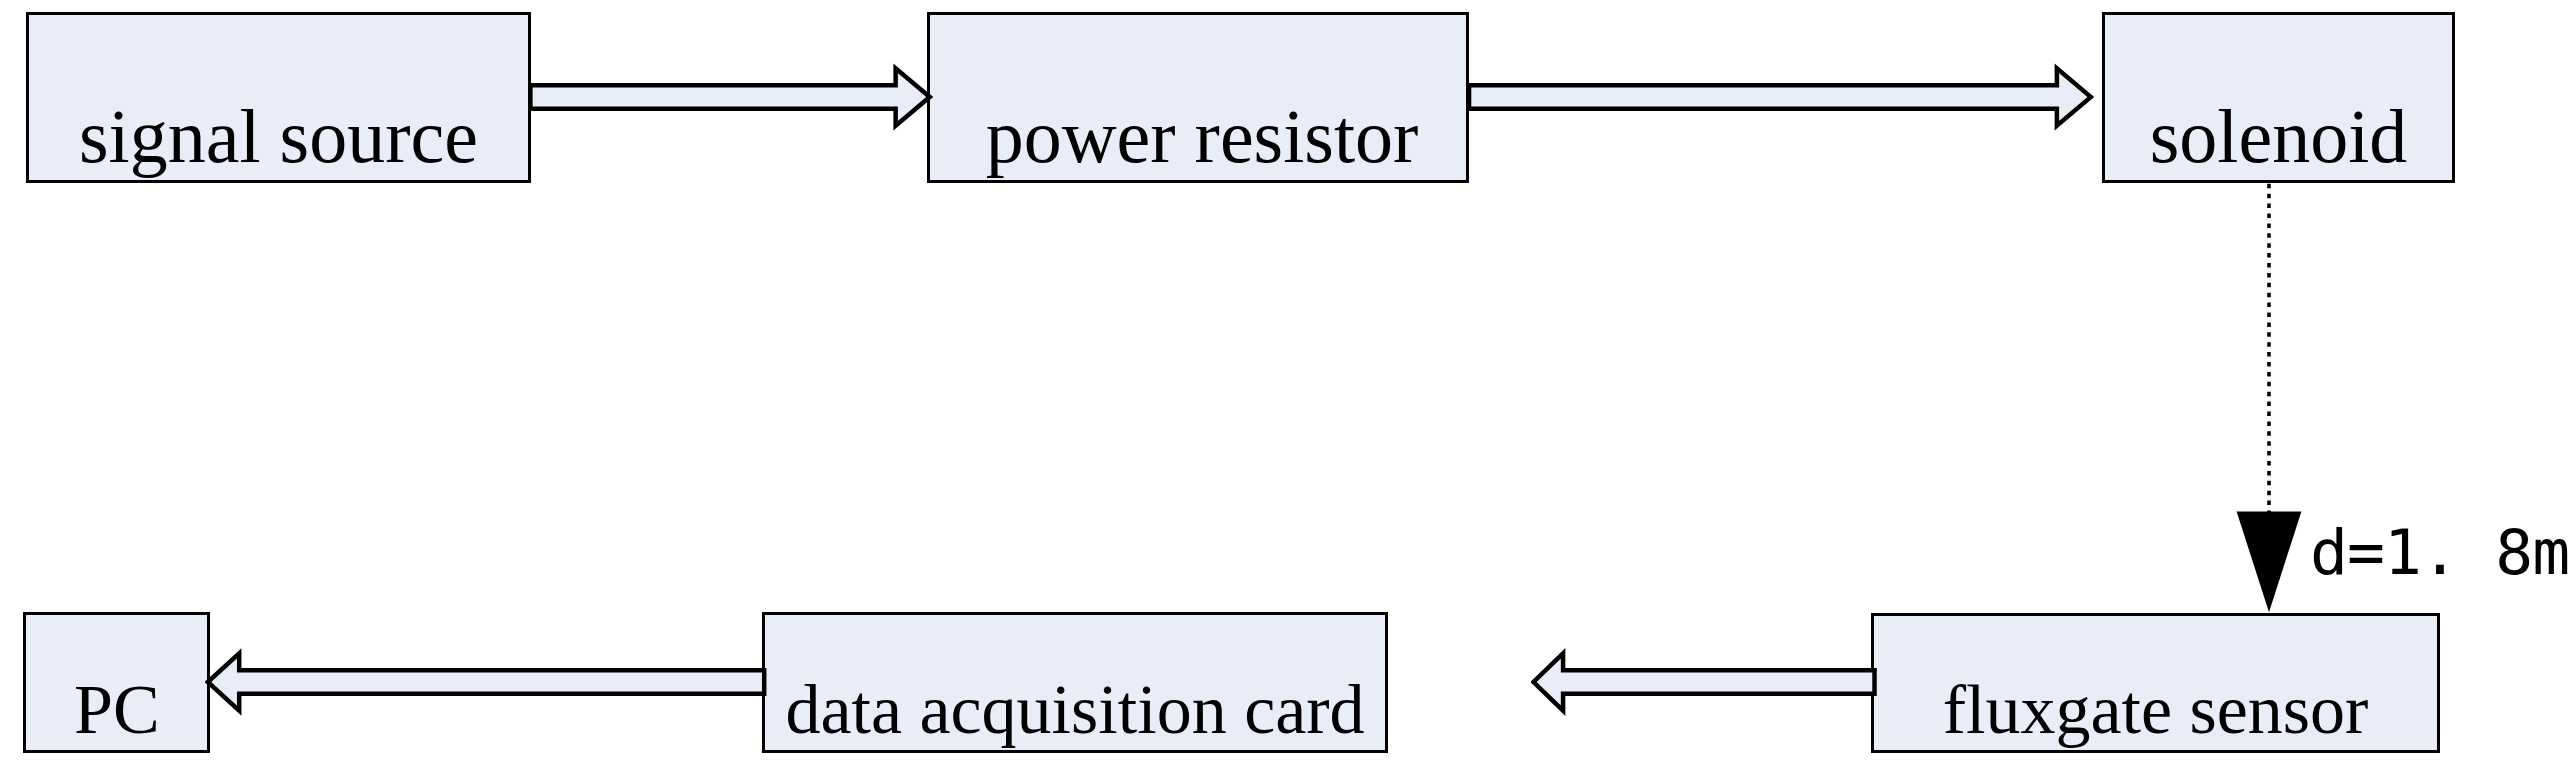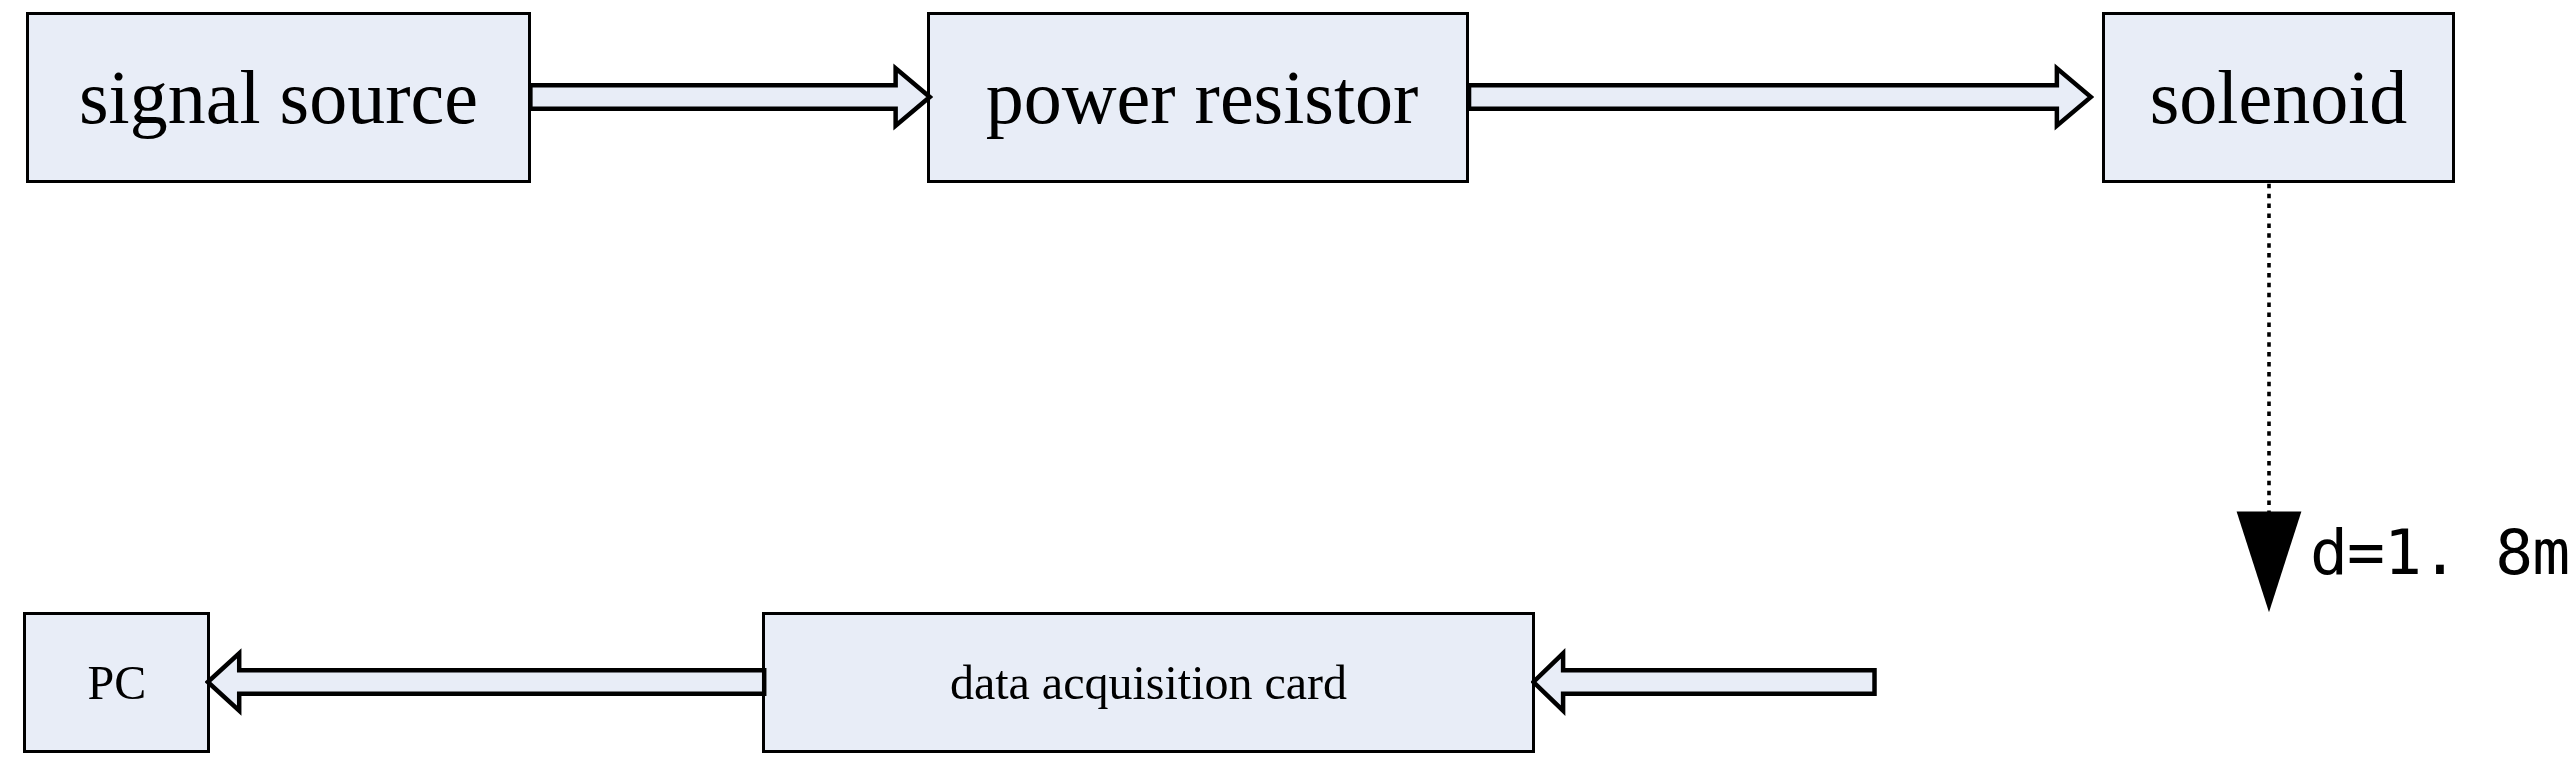--- a/index.html
+++ b/index.html
@@ -10,27 +10,27 @@
     background:#ffffff;
     font-family:"Liberation Serif",serif;
     overflow:hidden;
   }
   .node{
     position:absolute;
     box-sizing:border-box;
     background:#e8edf7;
     border:3.6px solid #000000;
     display:flex;
-    align-items:center;
+    align-items:flex-end;
     justify-content:center;
     color:#000000;
     white-space:nowrap;
   }
   .node-top{font-size:76px;}
-  .node-bottom{font-size:48px;}
+  .node-bottom{font-size:70px;}
   .arrow{position:absolute;display:block;}
   .annotation{
     position:absolute;
     left:2310px;
     top:315px;
     font-family:"DejaVu Sans Mono",monospace;
     font-size:63px;
     line-height:95px;
     letter-spacing:-0.9px;
     color:#000000;
@@ -51,24 +51,27 @@
   </div>
 
   <div class="node node-top" style="left:2090px;top:11.7px;width:353px;height:171px;margin-left:12px;">
     <span>solenoid</span>
   </div>
 
   <div class="node node-bottom" style="left:23.4px;top:612px;width:187px;height:141px;">
     <span>PC</span>
   </div>
 
-  <div class="node node-bottom" style="left:762px;top:612px;width:773px;height:141px;">
+  <div class="node node-bottom" style="left:762px;top:612px;width:626px;height:141px;">
     <span>data acquisition card</span>
   </div>
 
+  <div class="node node-bottom" style="left:1871px;top:613px;width:569px;height:140px;">
+    <span>fluxgate sensor</span>
+  </div>
 
   <svg class="arrow" style="left:528px;top:62px;" width="405" height="70" viewBox="0 0 450 78">
     <polygon points="2,26 409,26 409,7 447,39 409,71 409,52 2,52" fill="#e8edf7" stroke="#000000" stroke-width="5" stroke-linejoin="miter"></polygon>
   </svg>
 
   <svg class="arrow" style="left:1466px;top:62px;" width="628" height="70" viewBox="0 0 697 78">
     <polygon points="2,26 657,26 657,7 695,39 657,71 657,52 2,52" fill="#e8edf7" stroke="#000000" stroke-width="5" stroke-linejoin="miter"></polygon>
   </svg>
 
   <svg class="arrow" style="left:2231px;top:182px;" width="76" height="432" viewBox="0 0 84 480">

